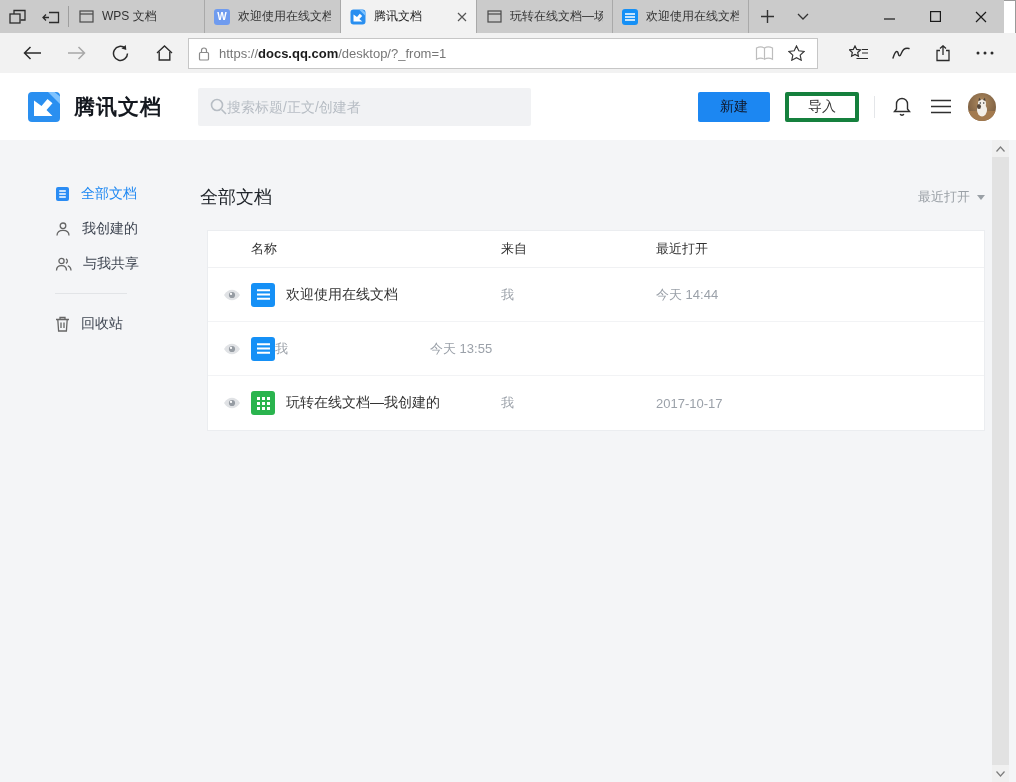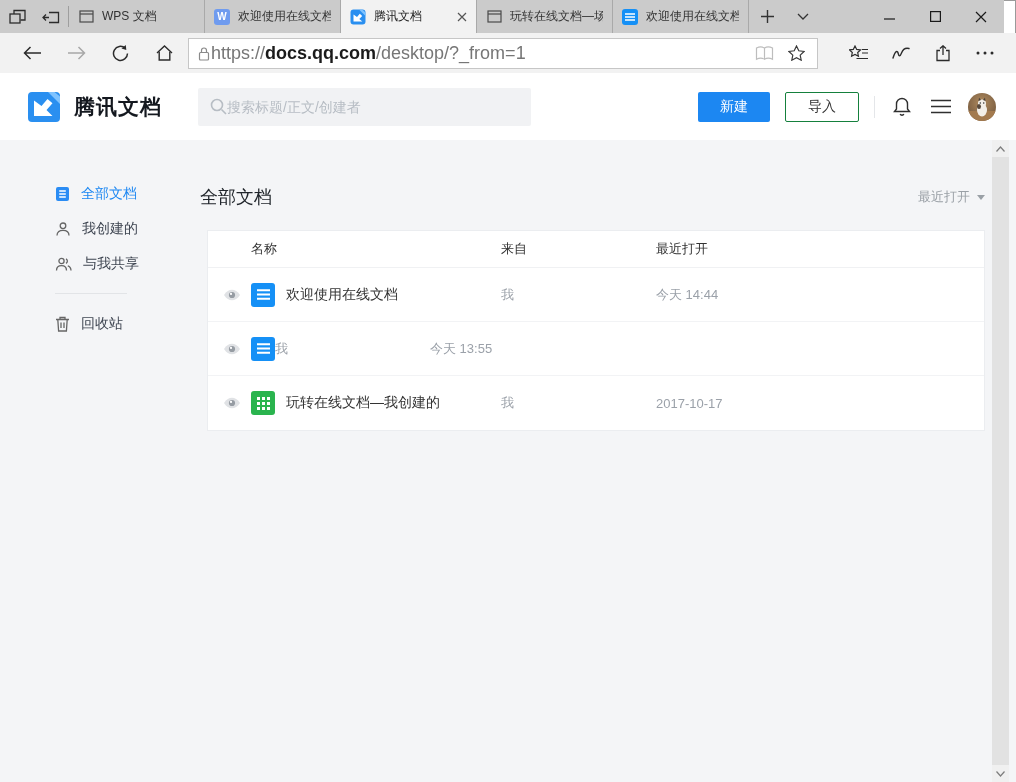--- a/index.html
+++ b/index.html
@@ -27,39 +27,39 @@
   .tabdrop-btn { width:36px; display:flex; align-items:center; justify-content:center; cursor:pointer; }
   .tabbar-spacer { flex:1; }
   .win-ctrl { width:46px; display:flex; align-items:center; justify-content:center; cursor:pointer; }
 
   
   .addressbar { position:absolute; top:33px; left:0; right:0; height:40px; background:#f2f2f2;
                 display:flex; align-items:center; padding:0 10px; }
   .nav-btn { width:44px; height:40px; display:flex; align-items:center; justify-content:center; cursor:pointer; }
   .urlbox { width:630px; height:31px; background:#fff; border:1px solid #c6c6c6; display:flex;
             align-items:center; padding:0 8px; margin-left:2px; }
-  .url-text { font-size:18px; color:#767676; flex:1; white-space:nowrap; overflow:hidden; }
+  .url-text { font-size:13px; color:#767676; margin-left:8px; flex:1; white-space:nowrap; overflow:hidden; }
   .url-text b { color:#1b1b1b; font-weight:bold; }
   .url-actions { display:flex; align-items:center; gap:14px; padding-right:4px; }
   .bar-btn { width:42px; height:40px; display:flex; align-items:center; justify-content:center; cursor:pointer; }
 
   
   .site-header { position:absolute; top:73px; left:0; right:0; height:67px; background:#fff;
                  display:flex; align-items:center; padding-left:26px; }
   .brand { display:flex; align-items:center; gap:12px; cursor:pointer; }
   .brand-name { font-size:21px; font-weight:bold; color:#14181f; letter-spacing:1px; }
   .searchbox { margin-left:36px; width:333px; height:38px; background:#f1f2f4; border-radius:2px;
                display:flex; align-items:center; padding:0 12px; gap:0; }
   .searchbox input { border:none; outline:none; background:transparent; flex:1; font-size:14px; color:#333;
                      font-family:inherit; }
   .searchbox input::placeholder { color:#b7bdc4; }
   .hdr-right { margin-left:auto; display:flex; align-items:center; gap:15px; padding-right:20px; }
-  .btn-primary { width:72px; height:30px; background:var(--accent,#1c87f2); color:#ffffff; border:none;
+  .btn-primary { width:72px; height:30px; background:var(--accent,#1c87f2); color:#0f172a; border:none;
                  border-radius:2px; font-size:14px; cursor:pointer; font-family:inherit; }
-  .btn-secondary { width:74px; height:30px; background:#fff; color:#333; border:1px solid #15803d;
+  .btn-secondary { width:74px; height:30px; background:#fff; color:#333; border:4px solid #15803d;
                    border-radius:2px; font-size:14px; cursor:pointer; font-family:inherit; }
   .hdr-divider { width:1px; height:22px; background:#e4e6e9; }
   .icon-btn { background:none; border:none; cursor:pointer; display:flex; align-items:center; justify-content:center; padding:2px; }
   .avatar { width:28px; height:28px; border-radius:50%; overflow:hidden; cursor:pointer; flex:0 0 28px; }
 
   
   .content { position:absolute; top:140px; left:0; right:0; bottom:0; background:#f4f5f7; }
 
   .sidebar { position:absolute; top:0; left:0; width:185px; padding:42px 0 0 55px; }
   .side-item { display:flex; align-items:center; gap:11px; height:24px; margin-bottom:11px;

